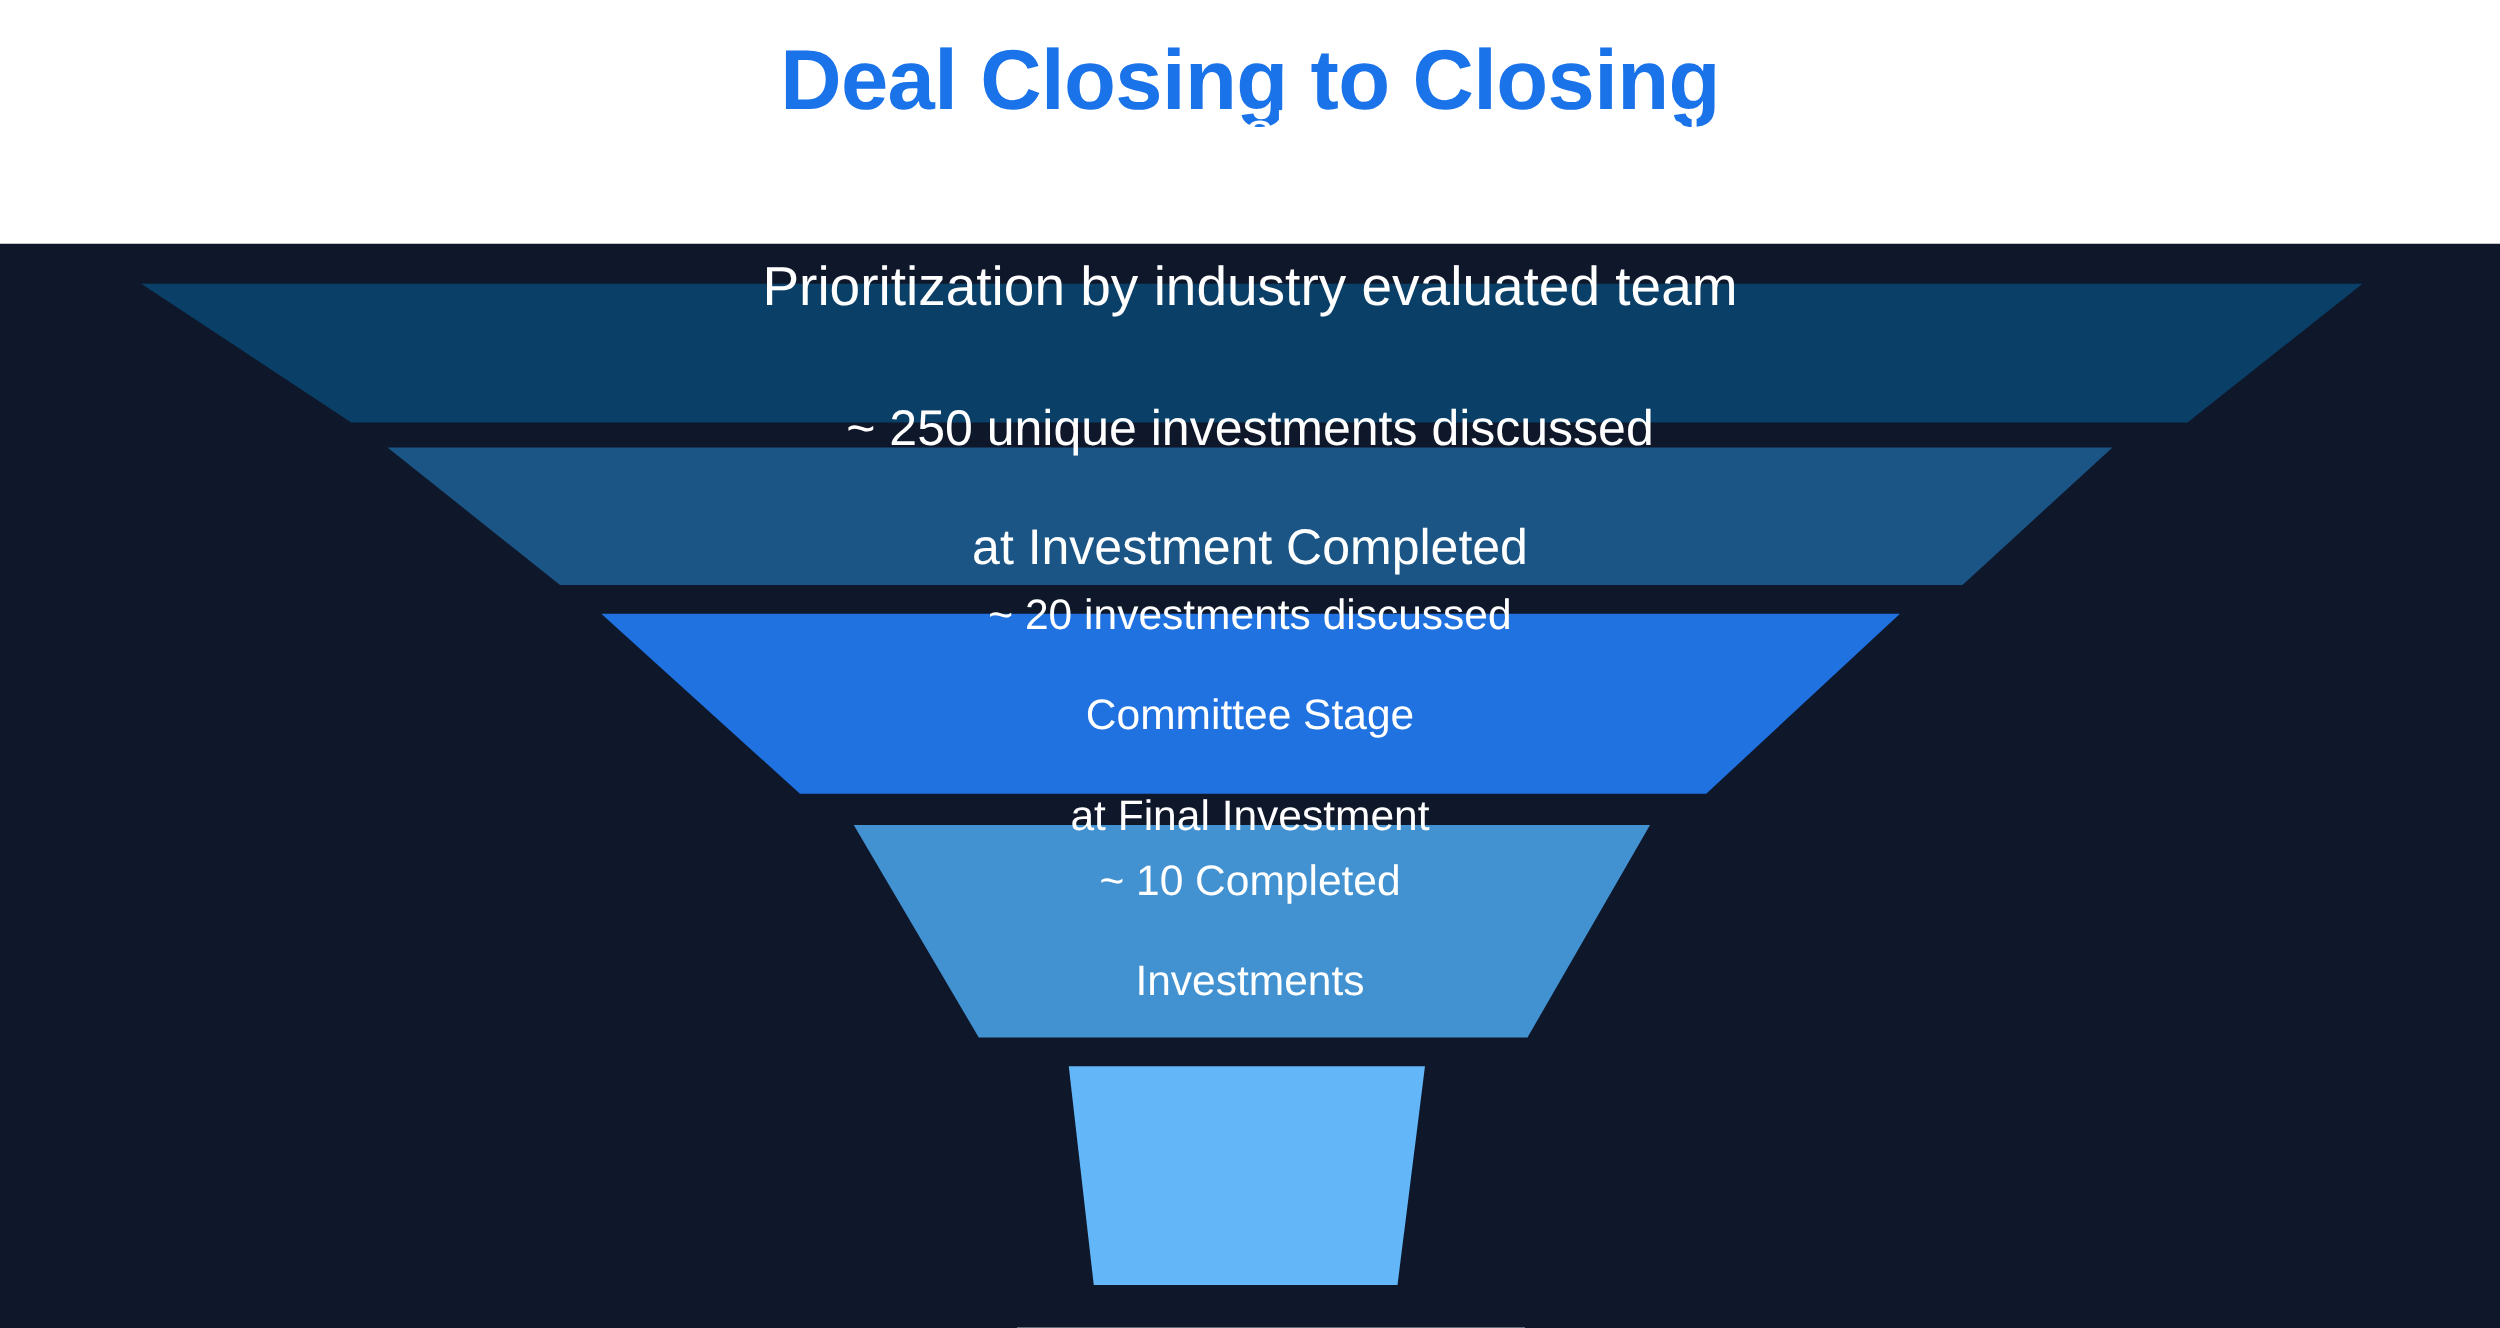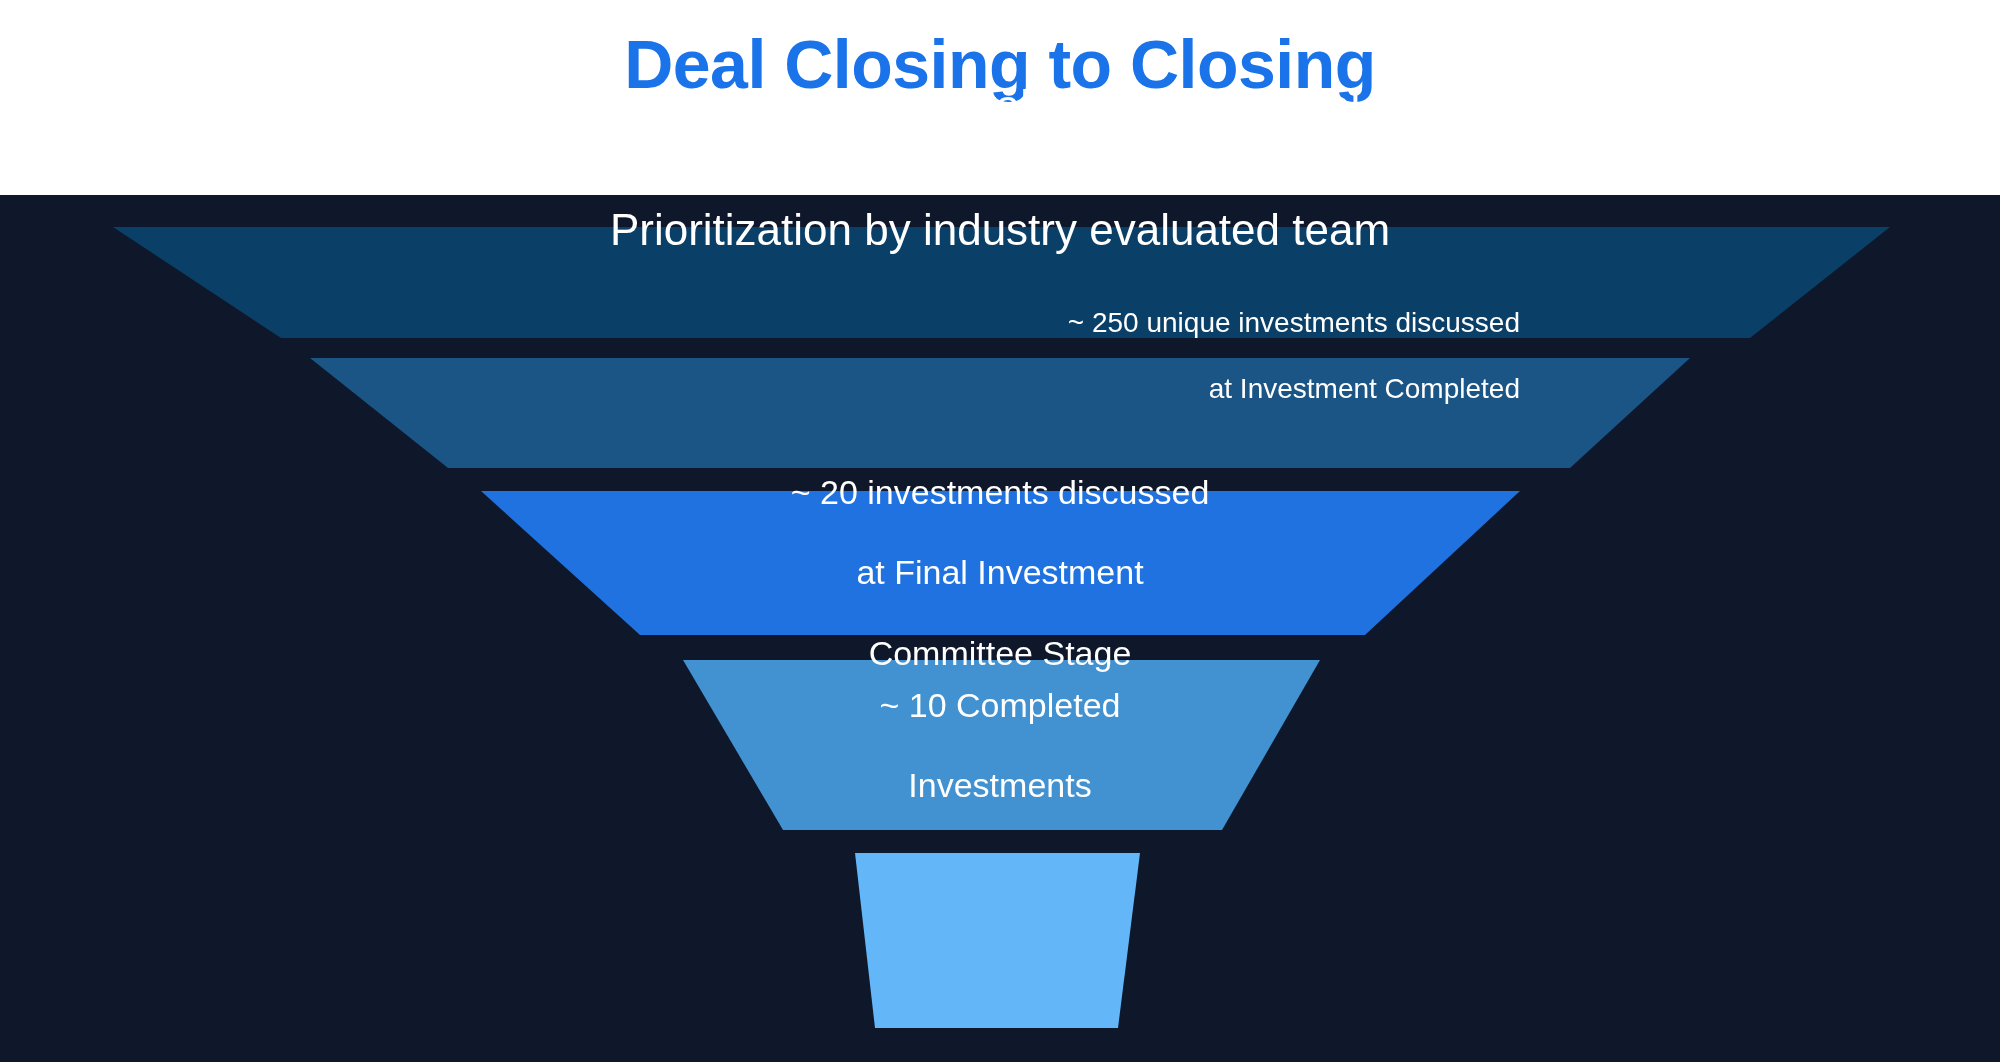--- a/index.html
+++ b/index.html
@@ -86,22 +86,21 @@
   
   #label-stage-2 {
     left: 330px;  top: -43px;
     width: 1340px;
     font-size: 44px;
   }
   
   #label-stage-3 {
     left: 480px;  top: 78px;
     width: 1040px;
-    font-size: 28px;
-    text-align: right;
+    font-size: 40px;
   }
   
   #label-stage-4 {
     left: 640px;  top: 237px;
     width: 720px;
     font-size: 34px;
   }
   
   #label-stage-5 {
     left: 800px;  top: 450px;
@@ -136,22 +135,22 @@
       <span class="ln">Prioritization by industry evaluated team</span>
     </div>
 
     <div class="funnel-label" id="label-stage-3" style="color: rgb(255, 255, 255);">
       <span class="ln">~ 250 unique investments discussed</span>
       <span class="ln">at Investment Completed</span>
     </div>
 
     <div class="funnel-label" id="label-stage-4" style="color: rgb(255, 255, 255);">
       <span class="ln">~ 20 investments discussed</span>
+      <span class="ln">Committee Stage</span>
       <span class="ln">at Final Investment</span>
-      <span class="ln">Committee Stage</span>
     </div>
 
     <div class="funnel-label" id="label-stage-5" style="color: rgb(255, 255, 255);">
       <span class="ln">~ 10 Completed</span>
       <span class="ln">Investments</span>
     </div>
 
   </div>
 </div>
 

